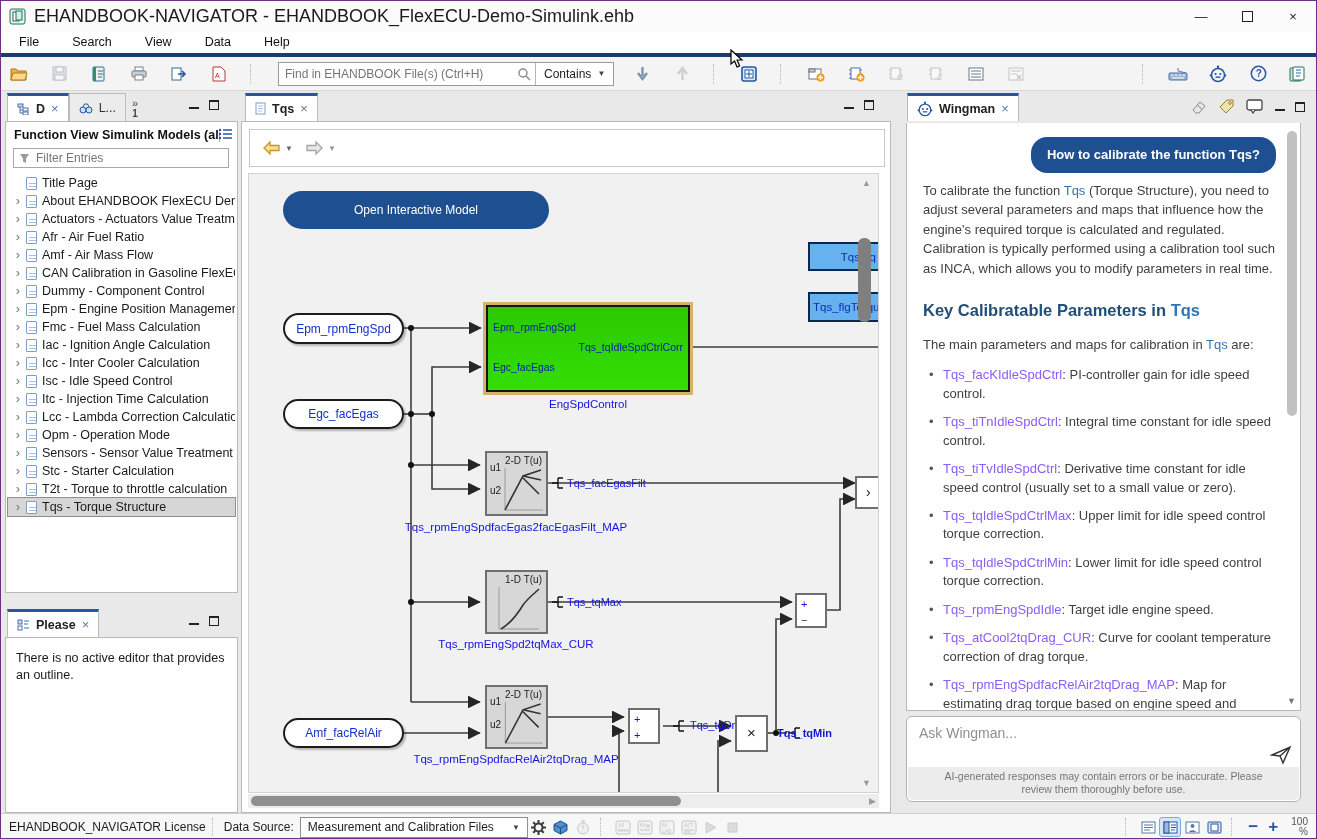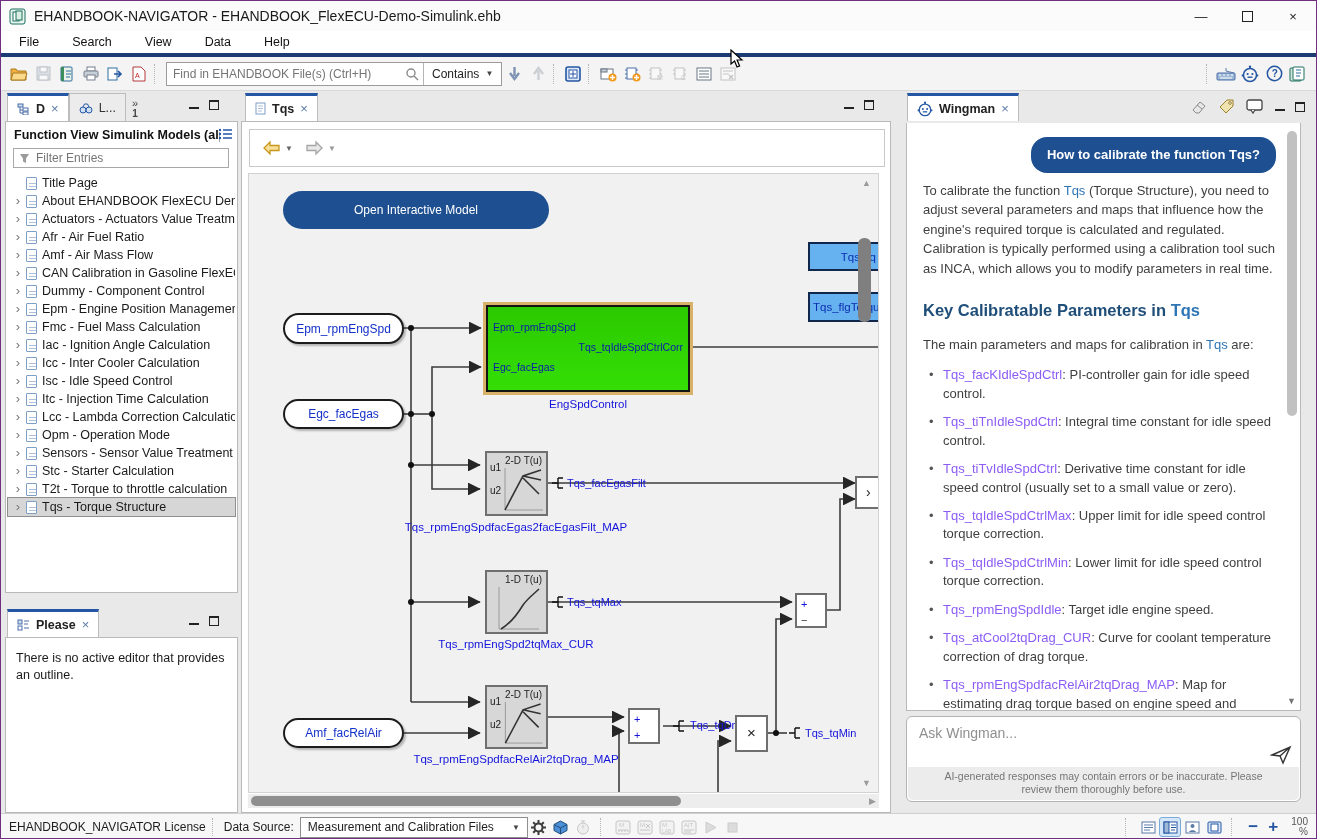--- a/index.html
+++ b/index.html
@@ -4,26 +4,26 @@
 <style>
   *{margin:0;padding:0;box-sizing:border-box}
   html,body{background:#d8d8d8}
   body{font-family:"Liberation Sans",sans-serif;-webkit-font-smoothing:antialiased}
   #app{position:relative;width:1317px;height:839px;background:#e9e9e9;border:1px solid #6f2f80;overflow:hidden}
   .abs{position:absolute}
   svg{display:block}
 
   
   .titlebar{position:absolute;left:0;top:0;width:100%;height:30px;background:#fbfbfb;display:flex;align-items:center;padding-left:8px}
-  .titlebar .title{font-size:14px;color:#1a1a1a;margin-left:8px}
+  .titlebar .title{font-size:18px;color:#1a1a1a;margin-left:8px}
   .wctl{position:absolute;top:0;height:30px;width:46px;display:flex;align-items:center;justify-content:center;color:#222;font-size:13px}
   .menubar{position:absolute;left:0;top:30px;width:100%;height:22px;background:#fff;display:flex;align-items:center;padding-left:8px;gap:13px}
   .menubar .mi{font-size:12.5px;color:#111;padding:2px 10px;cursor:default}
   .menuline{position:absolute;left:0;top:52px;width:100%;height:4px;background:#1c3a74}
-  .toolbar{position:absolute;left:0;top:56px;width:100%;height:34px;background:#f4f4f4;border-bottom:1px solid #d9d9d9;display:flex;align-items:center;padding:0 6px;gap:0}
+  .toolbar{position:absolute;left:0;top:56px;width:100%;height:34px;background:#f4f4f4;border-bottom:1px solid #d9d9d9;display:flex;align-items:center;padding:0 6px;gap:16px}
   .tbtn{width:24px;height:24px;display:flex;align-items:center;justify-content:center;border-radius:3px}
   .tsep{width:5px;height:20px;border-left:1px dotted #b5b5b5;margin:0 3px}
   .findwrap{display:flex;align-items:center;height:24px;border:1px solid #9a9a9a;background:#fff;margin-left:4px}
   .findwrap input{border:0;outline:none;width:238px;height:20px;font-size:12px;padding:0 6px;color:#333;font-family:"Liberation Sans",sans-serif}
   .contains{display:flex;align-items:center;gap:6px;font-size:12px;color:#222;border-left:1px solid #b5b5b5;padding:0 8px;height:22px}
   .caret{font-size:8px;color:#444}
   .dim{opacity:.45}
 
   
   .panel{position:absolute;background:#fff;border:1px solid #b9b9b9}
@@ -625,21 +625,21 @@
 
     <div class="opblk" style="left:379px;top:534px;width:32px;height:36px">
       <span style="left:4px;top:4px;color:#1414dc">+</span>
       <span style="left:4px;top:20px;color:#1414dc">+</span>
     </div>
     <div class="bluetext" style="left:441px;top:545px">Tqs_tqDrag</div>
 
     <div class="opblk" style="left:486px;top:541px;width:33px;height:37px">
       <span style="left:10px;top:11px;color:#222;font-size:15px">×</span>
     </div>
-    <div class="bluetext" style="left:556px;top:553px;font-weight:normal">Tqs_tqMin</div>
+    <div class="bluetext" style="left:528px;top:553px;font-weight:bold">Tqs_tqMin</div>
 
     <div class="opblk" style="left:606px;top:302px;width:26px;height:33px">
       <span style="left:9px;top:9px;color:#222;font-size:14px">›</span>
     </div>
 
     <span class="sarrow" style="right:7px;top:4px">▲</span>
     <div class="scroll-thumb" style="left:609px;top:64px;width:13px;height:84px"></div>
     <span class="sarrow" style="right:7px;bottom:4px">▼</span>
   </div>
 

